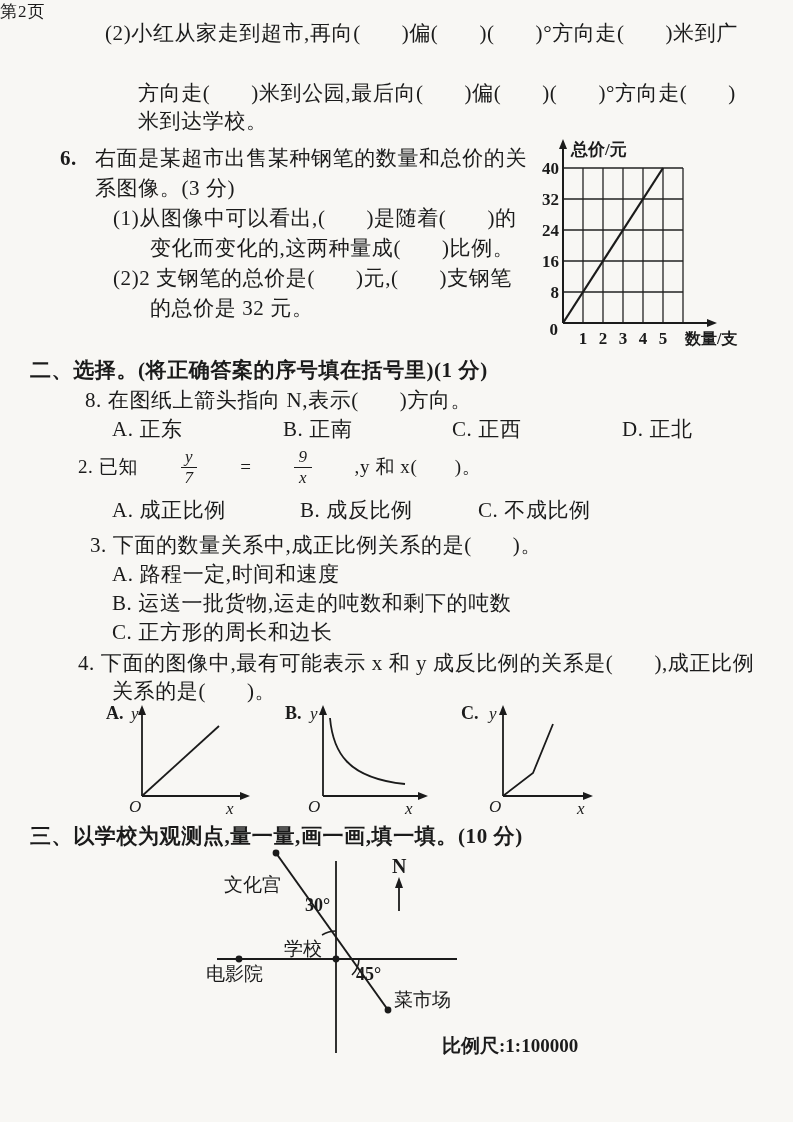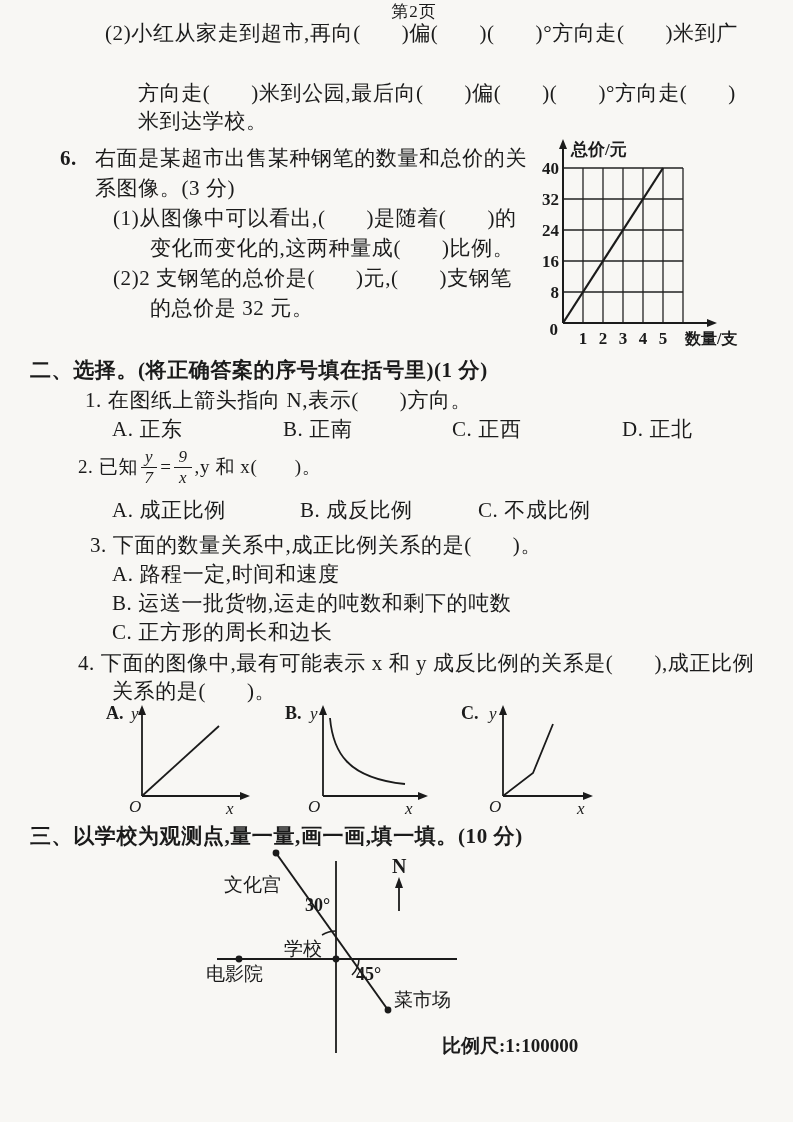--- a/index.html
+++ b/index.html
@@ -9,33 +9,33 @@
     background:#f8f7f4; color:#1b1b1b; overflow:hidden;
     font-family:"Liberation Serif","DejaVu Serif",serif;
   }
   .line {
     position:absolute; font-size:21px; line-height:1.2;
     white-space:pre; letter-spacing:0.6px;
   }
   .bold { font-weight:bold; }
   .q2row {
     position:absolute; display:flex; align-items:center;
-    font-size:19px; white-space:pre; letter-spacing:0.6px;
+    font-size:19px; white-space:pre; letter-spacing:0.6px;gap:40px;
   }
   .frac {
     display:inline-flex; flex-direction:column; align-items:center;
     line-height:1.05; font-style:italic; font-size:17px; margin:0 3px;
   }
   .frac .num { border-bottom:1.6px solid #1b1b1b; padding:0 4px 1px; }
   .frac .den { padding-top:1px; }
   svg { position:absolute; overflow:visible; }
   svg text { font-family:"Liberation Serif","DejaVu Serif",serif; fill:#1b1b1b; }
   .footer {
-    position:absolute; left:0; top:1090; width:793px; text-align:center;
-    font-size:17px; letter-spacing:1px;padding-left:35px;
+    position:absolute; left:0; top:1090; width:793px; 
+    font-size:17px; letter-spacing:1px;
   }
 </style>
 </head>
 <body>
 
 <div class="page">
 
   <div class="line" style="left:105px; top:21px;">(2)小红从家走到超市,再向(       )偏(       )(       )°方向走(       )米到广</div>
   <div class="line" style="left:138px; top:81px;">方向走(       )米到公园,最后向(       )偏(       )(       )°方向走(       )</div>
   <div class="line" style="left:138px; top:109px;">米到达学校。</div>
@@ -83,21 +83,21 @@
     <text x="48" y="206" font-size="17" font-weight="bold" text-anchor="middle">1</text>
     <text x="68" y="206" font-size="17" font-weight="bold" text-anchor="middle">2</text>
     <text x="88" y="206" font-size="17" font-weight="bold" text-anchor="middle">3</text>
     <text x="108" y="206" font-size="17" font-weight="bold" text-anchor="middle">4</text>
     <text x="128" y="206" font-size="17" font-weight="bold" text-anchor="middle">5</text>
     <text x="150" y="206" font-size="16" font-weight="bold">数量/支</text>
   </svg>
 
   <div class="line bold" style="left:30px; top:358px;">二、选择。(将正确答案的序号填在括号里)(1 分)</div>
 
-  <div class="line" style="left:85px; top:388px;">1. 在图纸上箭头指向 N,表示(       )方向。</div>
+  <div class="line" style="left:85px; top:388px;">8. 在图纸上箭头指向 N,表示(       )方向。</div>
   <div class="line" style="left:112px; top:417px;">A. 正东</div>
   <div class="line" style="left:283px; top:417px;text-align:center;">B. 正南</div>
   <div class="line" style="left:452px; top:417px;">C. 正西</div>
   <div class="line" style="left:622px; top:417px;">D. 正北</div>
 
   <div class="q2row" style="left:78px; top:448px;">
     <span>2. 已知</span>
     <span class="frac"><span class="num">y</span><span class="den">7</span></span>
     <span>=</span>
     <span class="frac"><span class="num">9</span><span class="den">x</span></span>

